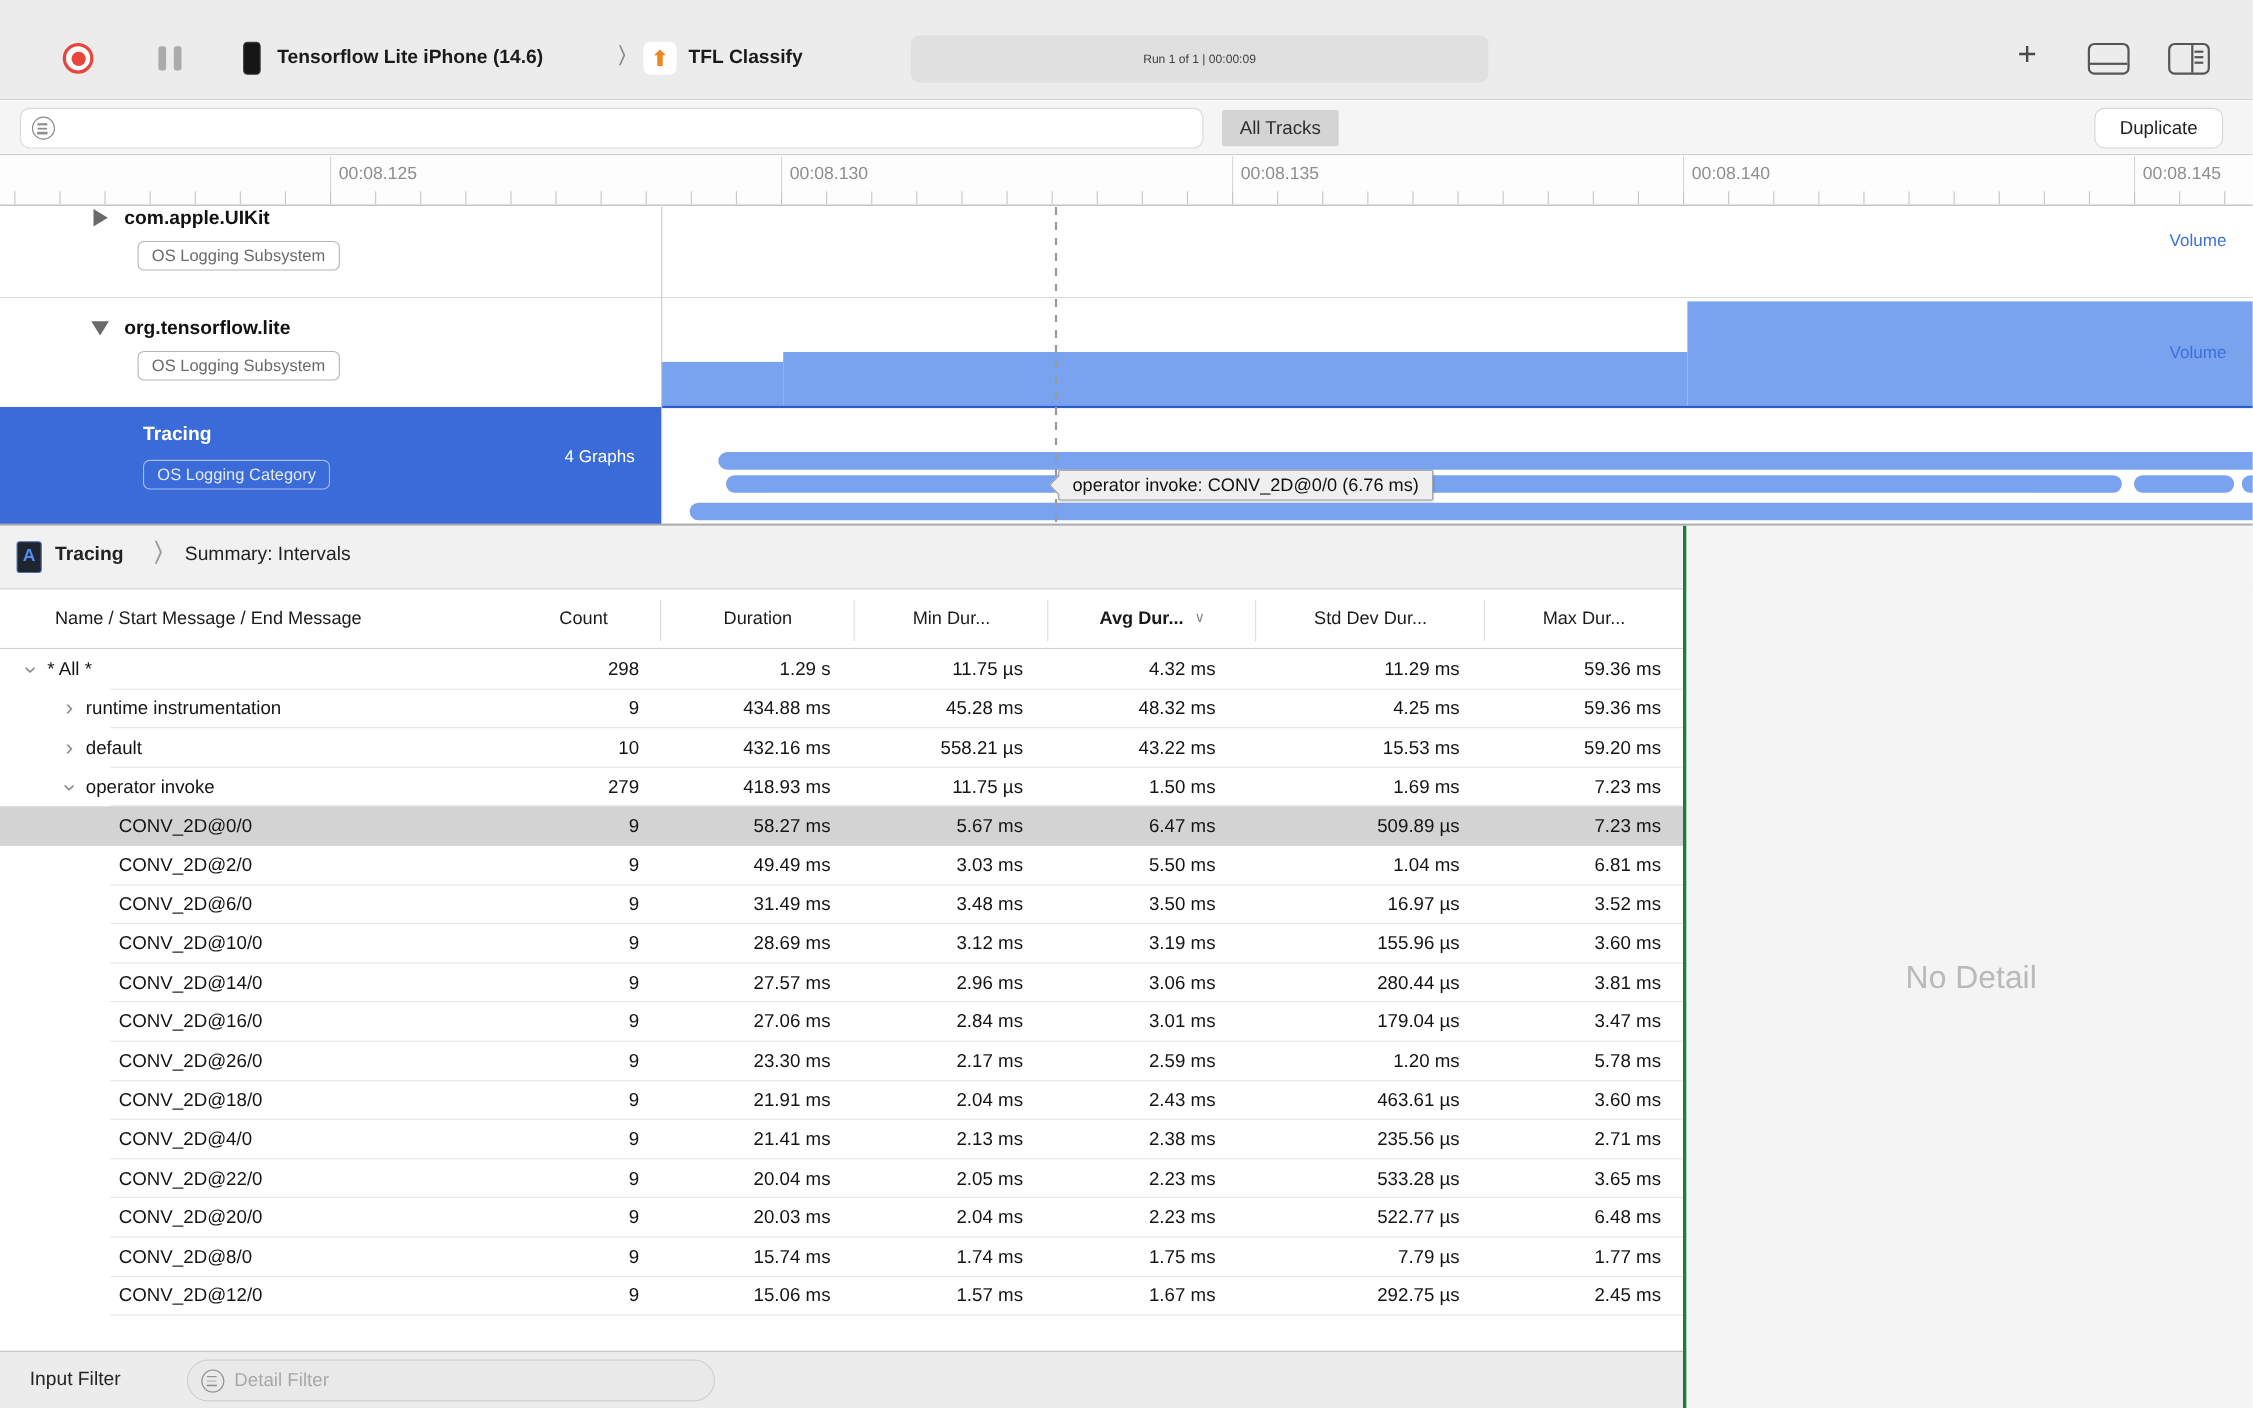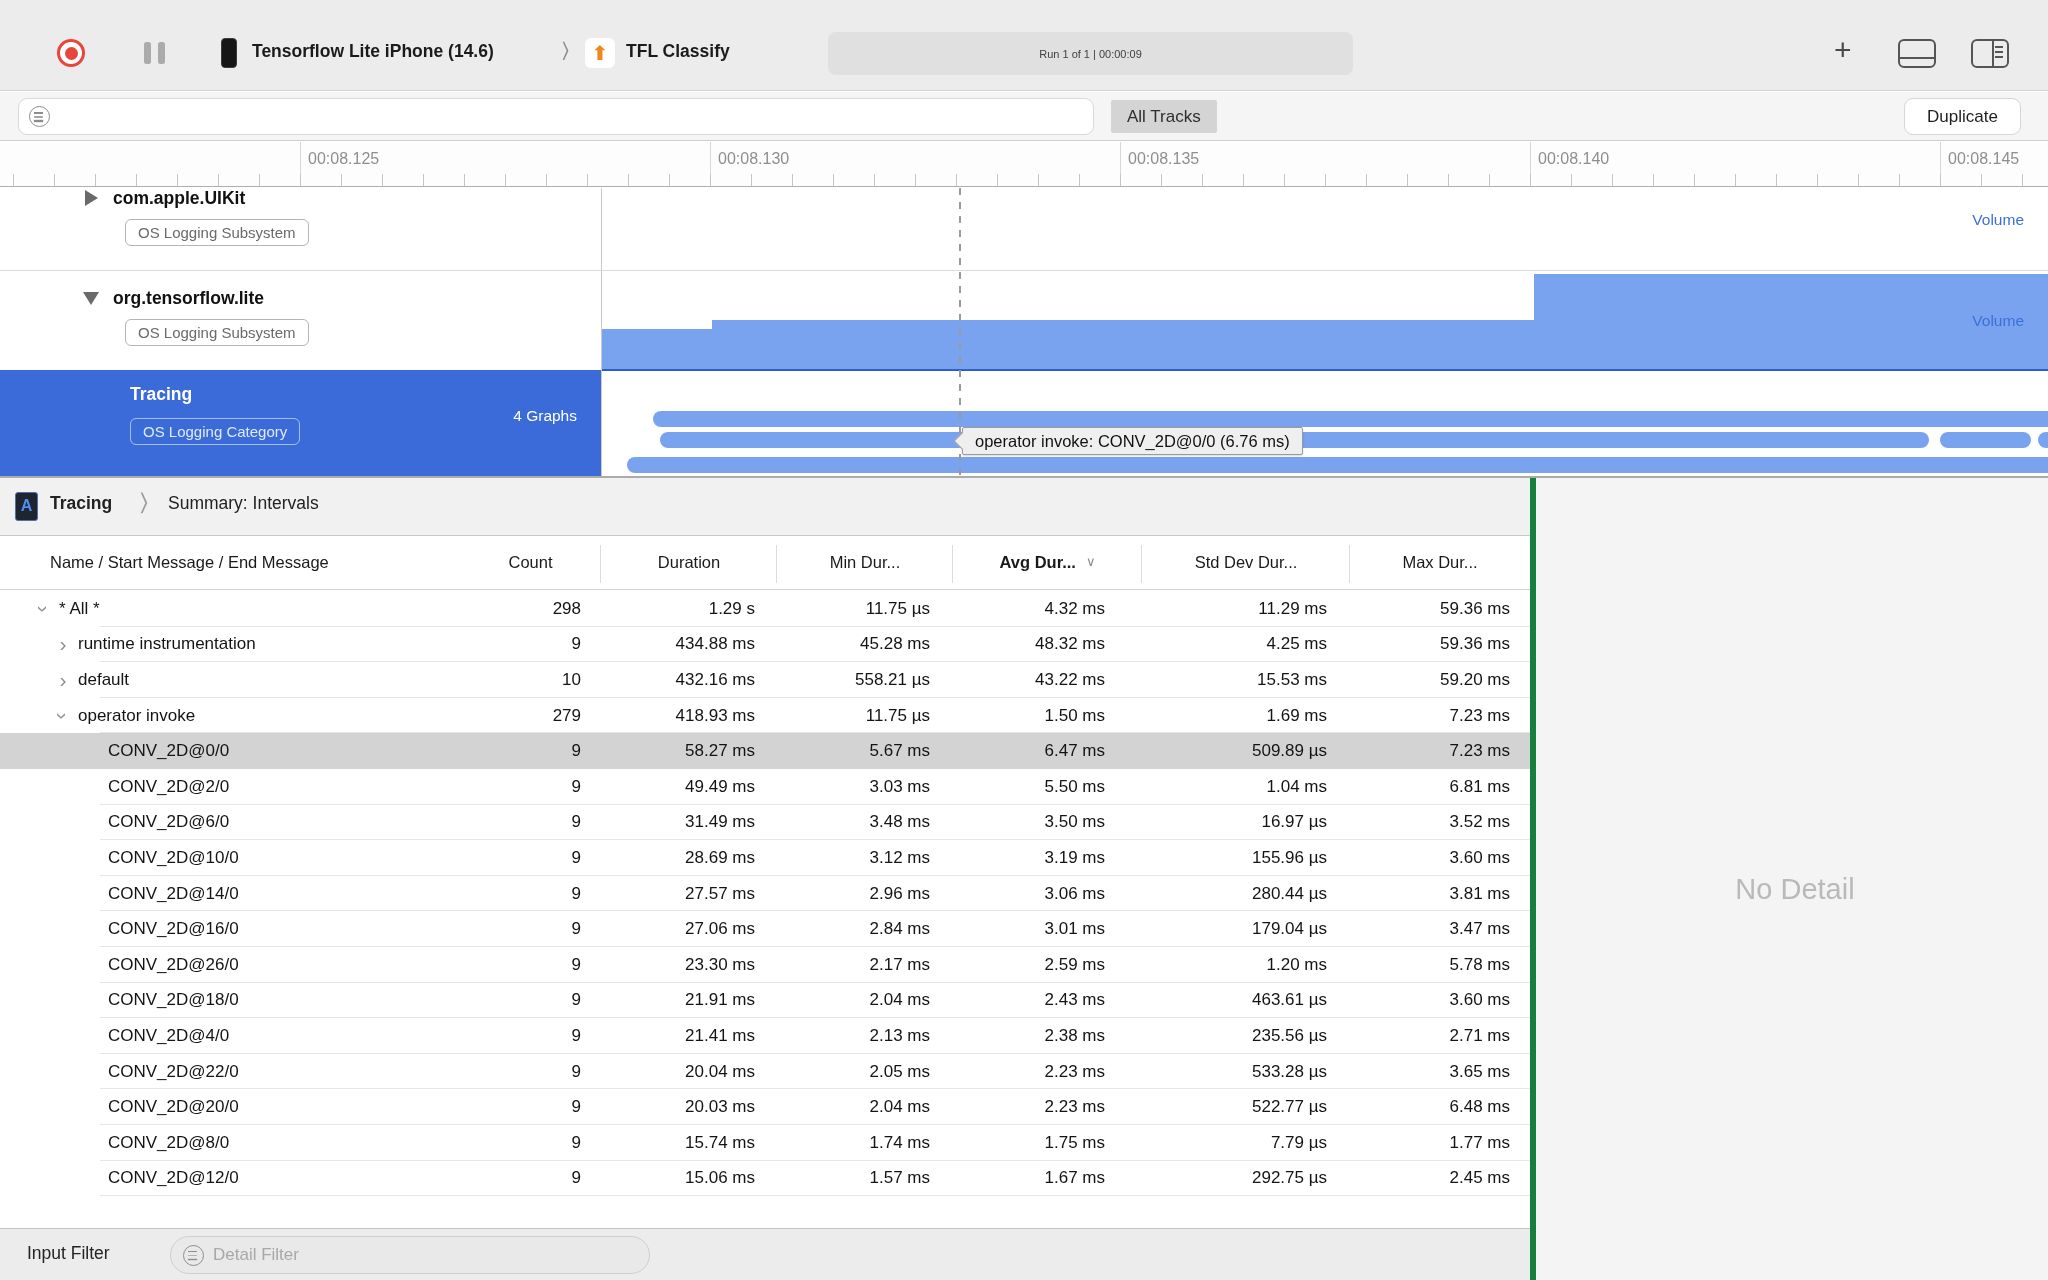--- a/index.html
+++ b/index.html
@@ -85,32 +85,32 @@
   .sort-chev { font-weight:400; color:#8a8a8a; font-size:13px; margin-left:10px; vertical-align:2px; }
   #tbody { position:absolute; left:0; top:55px; width:1530px; }
   .trow { height:35.6px; align-items:center; position:relative; font-size:17px; color:#141414; }
   .trow::after { content:''; position:absolute; left:100px; right:0; bottom:0; height:1px; background:#e6e6e6; }
   .trow.sel { background:#d3d3d3; }
   .trow.sel::after { display:none; }
   .cell { text-align:right; white-space:nowrap; }
   .cell.name { text-align:left; display:flex; align-items:center; }
   .chev { color:#8e8e8e; font-size:21px; width:16px; text-align:center; line-height:0; display:inline-block; flex:none; }
   .chev.down { transform:rotate(90deg); }
-  .lvl0 .cell.name { padding-left:36px; } .lvl0 .chev { margin-right:7px; }
+  .lvl0 .cell.name { padding-left:20px; } .lvl0 .chev { margin-right:7px; }
   .lvl1 .cell.name { padding-left:55px; } .lvl1 .chev { margin-right:7px; }
   .lvl2 .cell.name { padding-left:108px; }
   .trow .cell:nth-child(2){ padding-right:20px; }
   .trow .cell:nth-child(3){ padding-right:22px; }
   .trow .cell:nth-child(4){ padding-right:23px; }
   .trow .cell:nth-child(5){ padding-right:37px; }
   .trow .cell:nth-child(6){ padding-right:23px; }
   .trow .cell:nth-child(7){ padding-right:20px; }
 
   
-  #rightpanel { left:1530px; top:477.5px; width:518px; height:802.5px; background:#f4f4f4; border-left:6px solid #15803d; }
+  #rightpanel { left:1530px; top:477.5px; width:518px; height:802.5px; background:#f4f4f4; border-left:3px solid #15803d; }
   .no-detail { position:absolute; left:0; top:395px; width:518px; text-align:center; font-size:29px; color:#b9b9b9; }
 
   
   #bottombar { left:0; top:1228px; width:1530px; height:52px; background:#ececec; border-top:1px solid #c3c3c3; }
   .bb-label { left:27px; top:14px; font-size:17.5px; color:#242424; }
   .detail-filter { left:170px; top:7px; width:480px; height:38px; border:1px solid #cfcfcf; border-radius:19px; background:#e9e9e9; display:flex; align-items:center; padding-left:12px; }
   .detail-filter input { border:0; outline:0; background:transparent; margin-left:9px; font-size:17px; color:#333; width:85%; font-family:inherit; }
   .detail-filter input::placeholder { color:#a8a8a8; }
 </style>
 </head>

